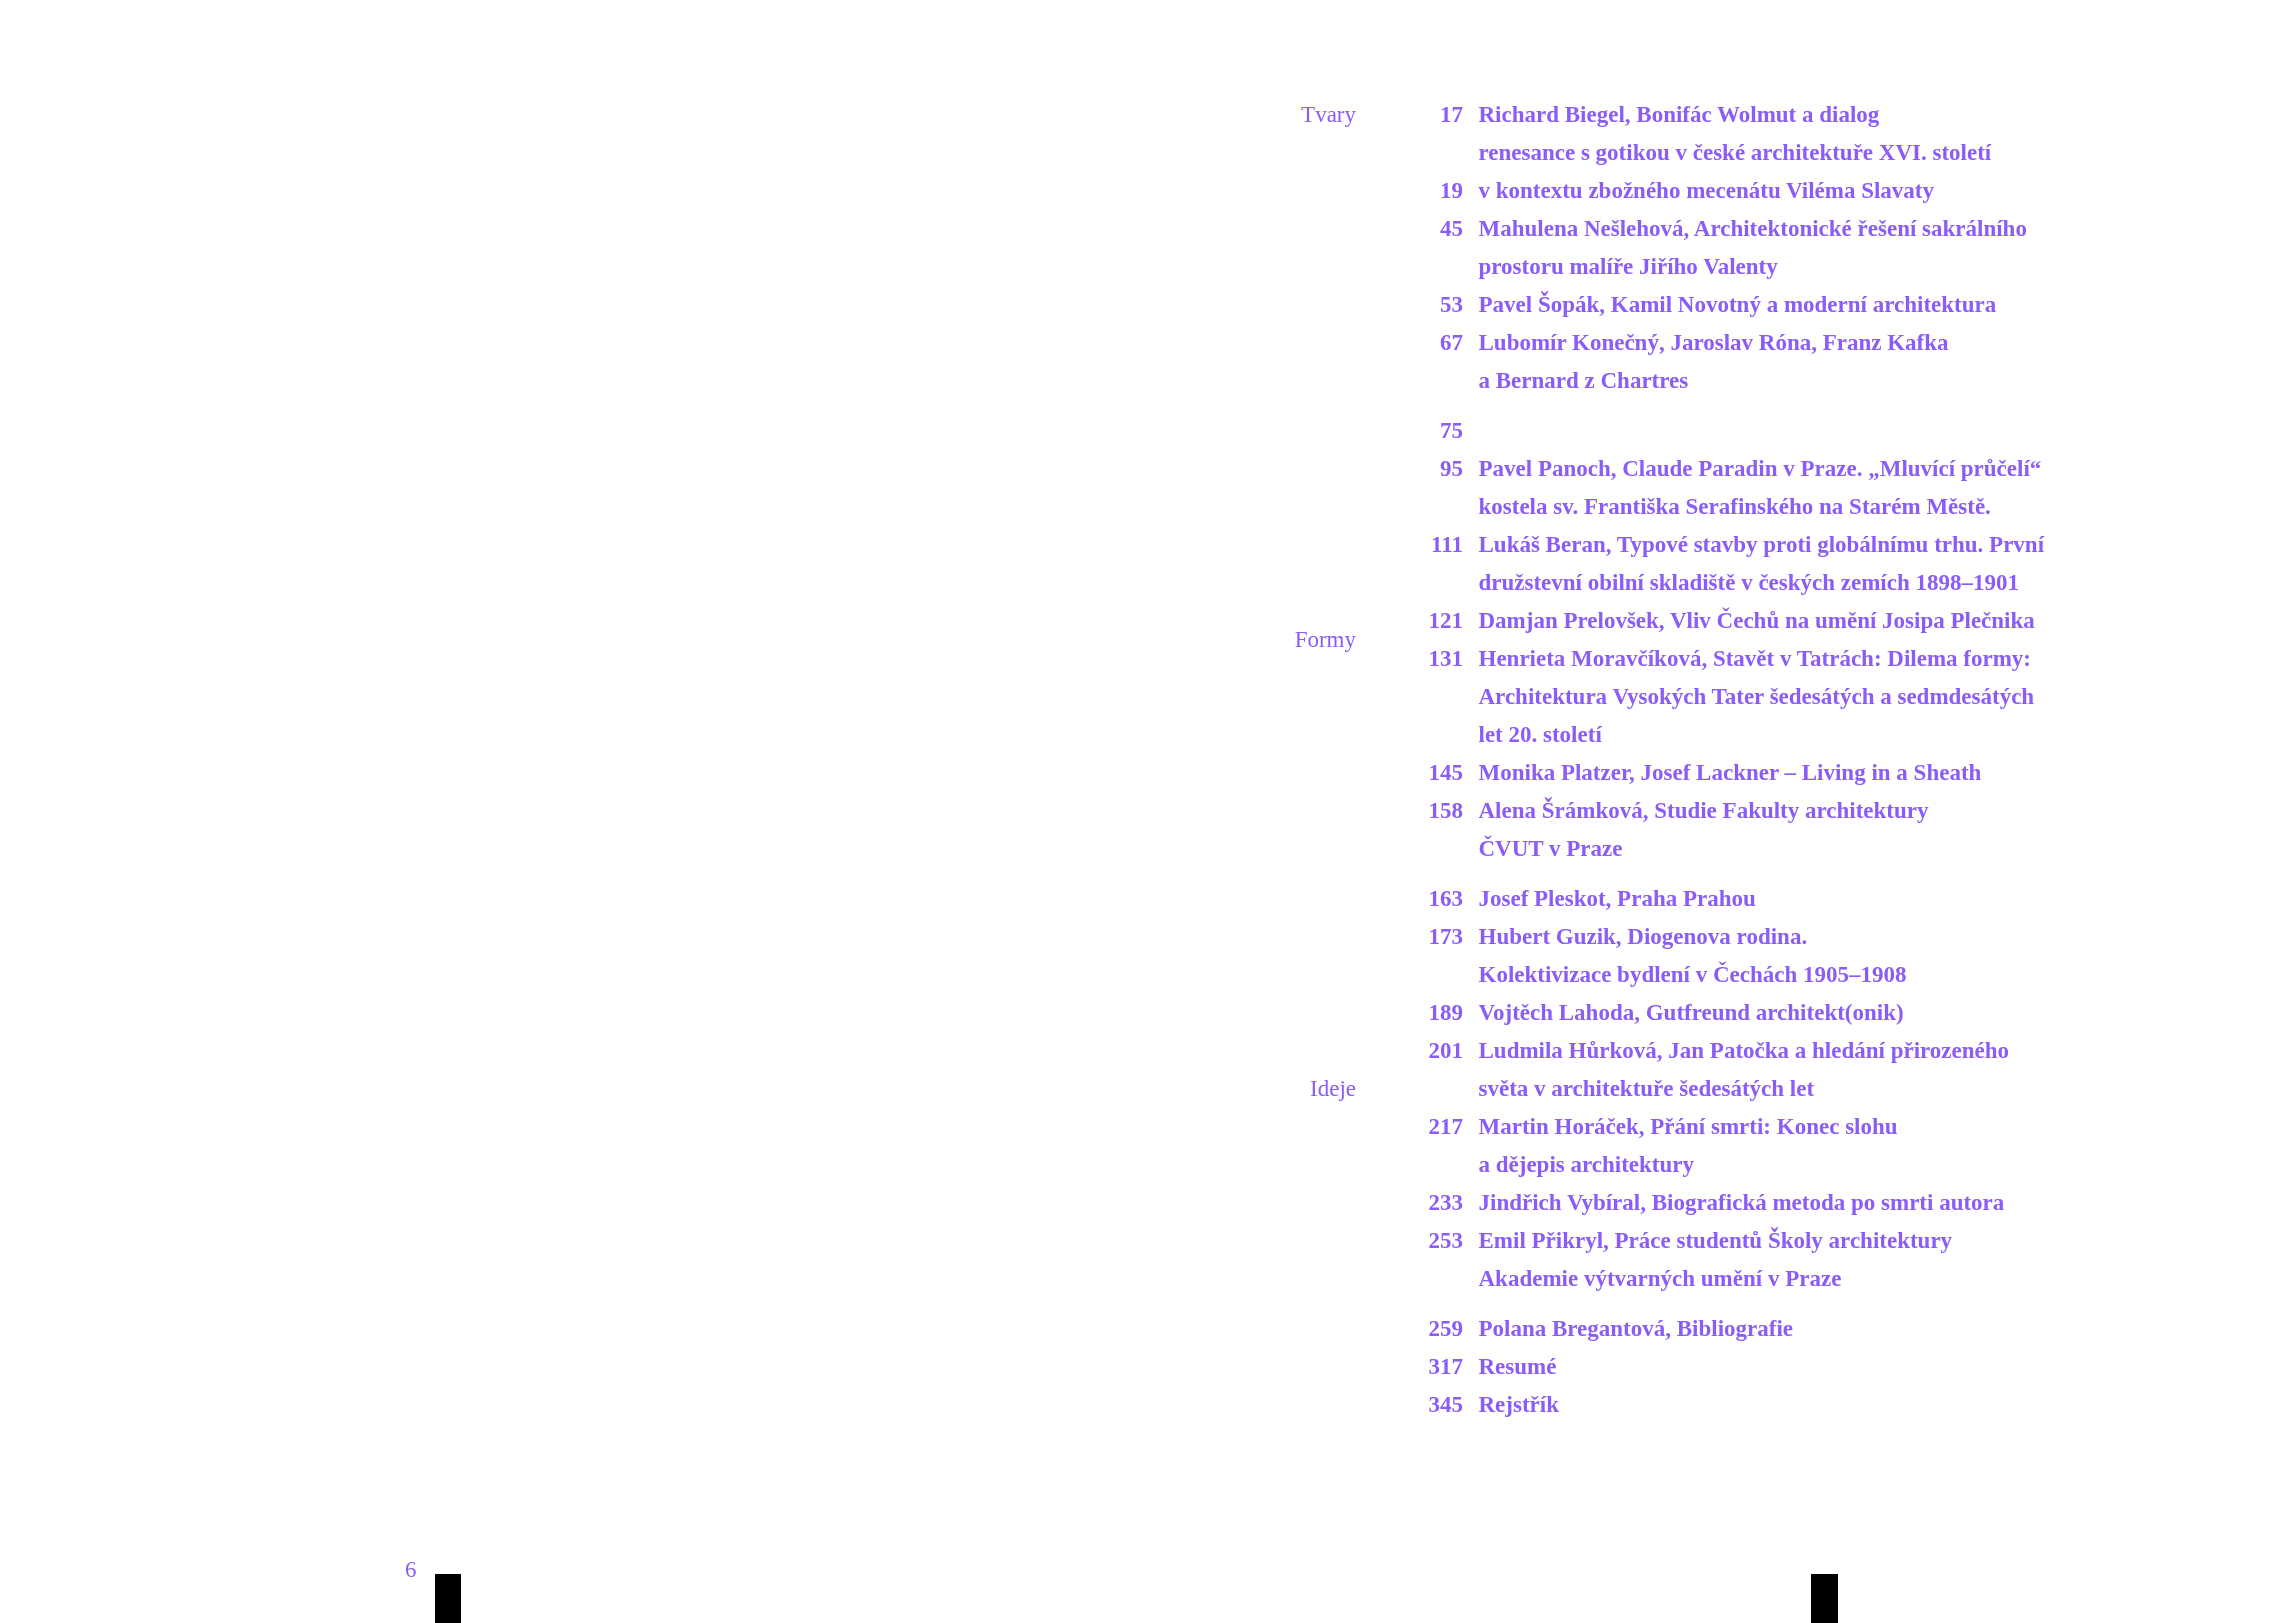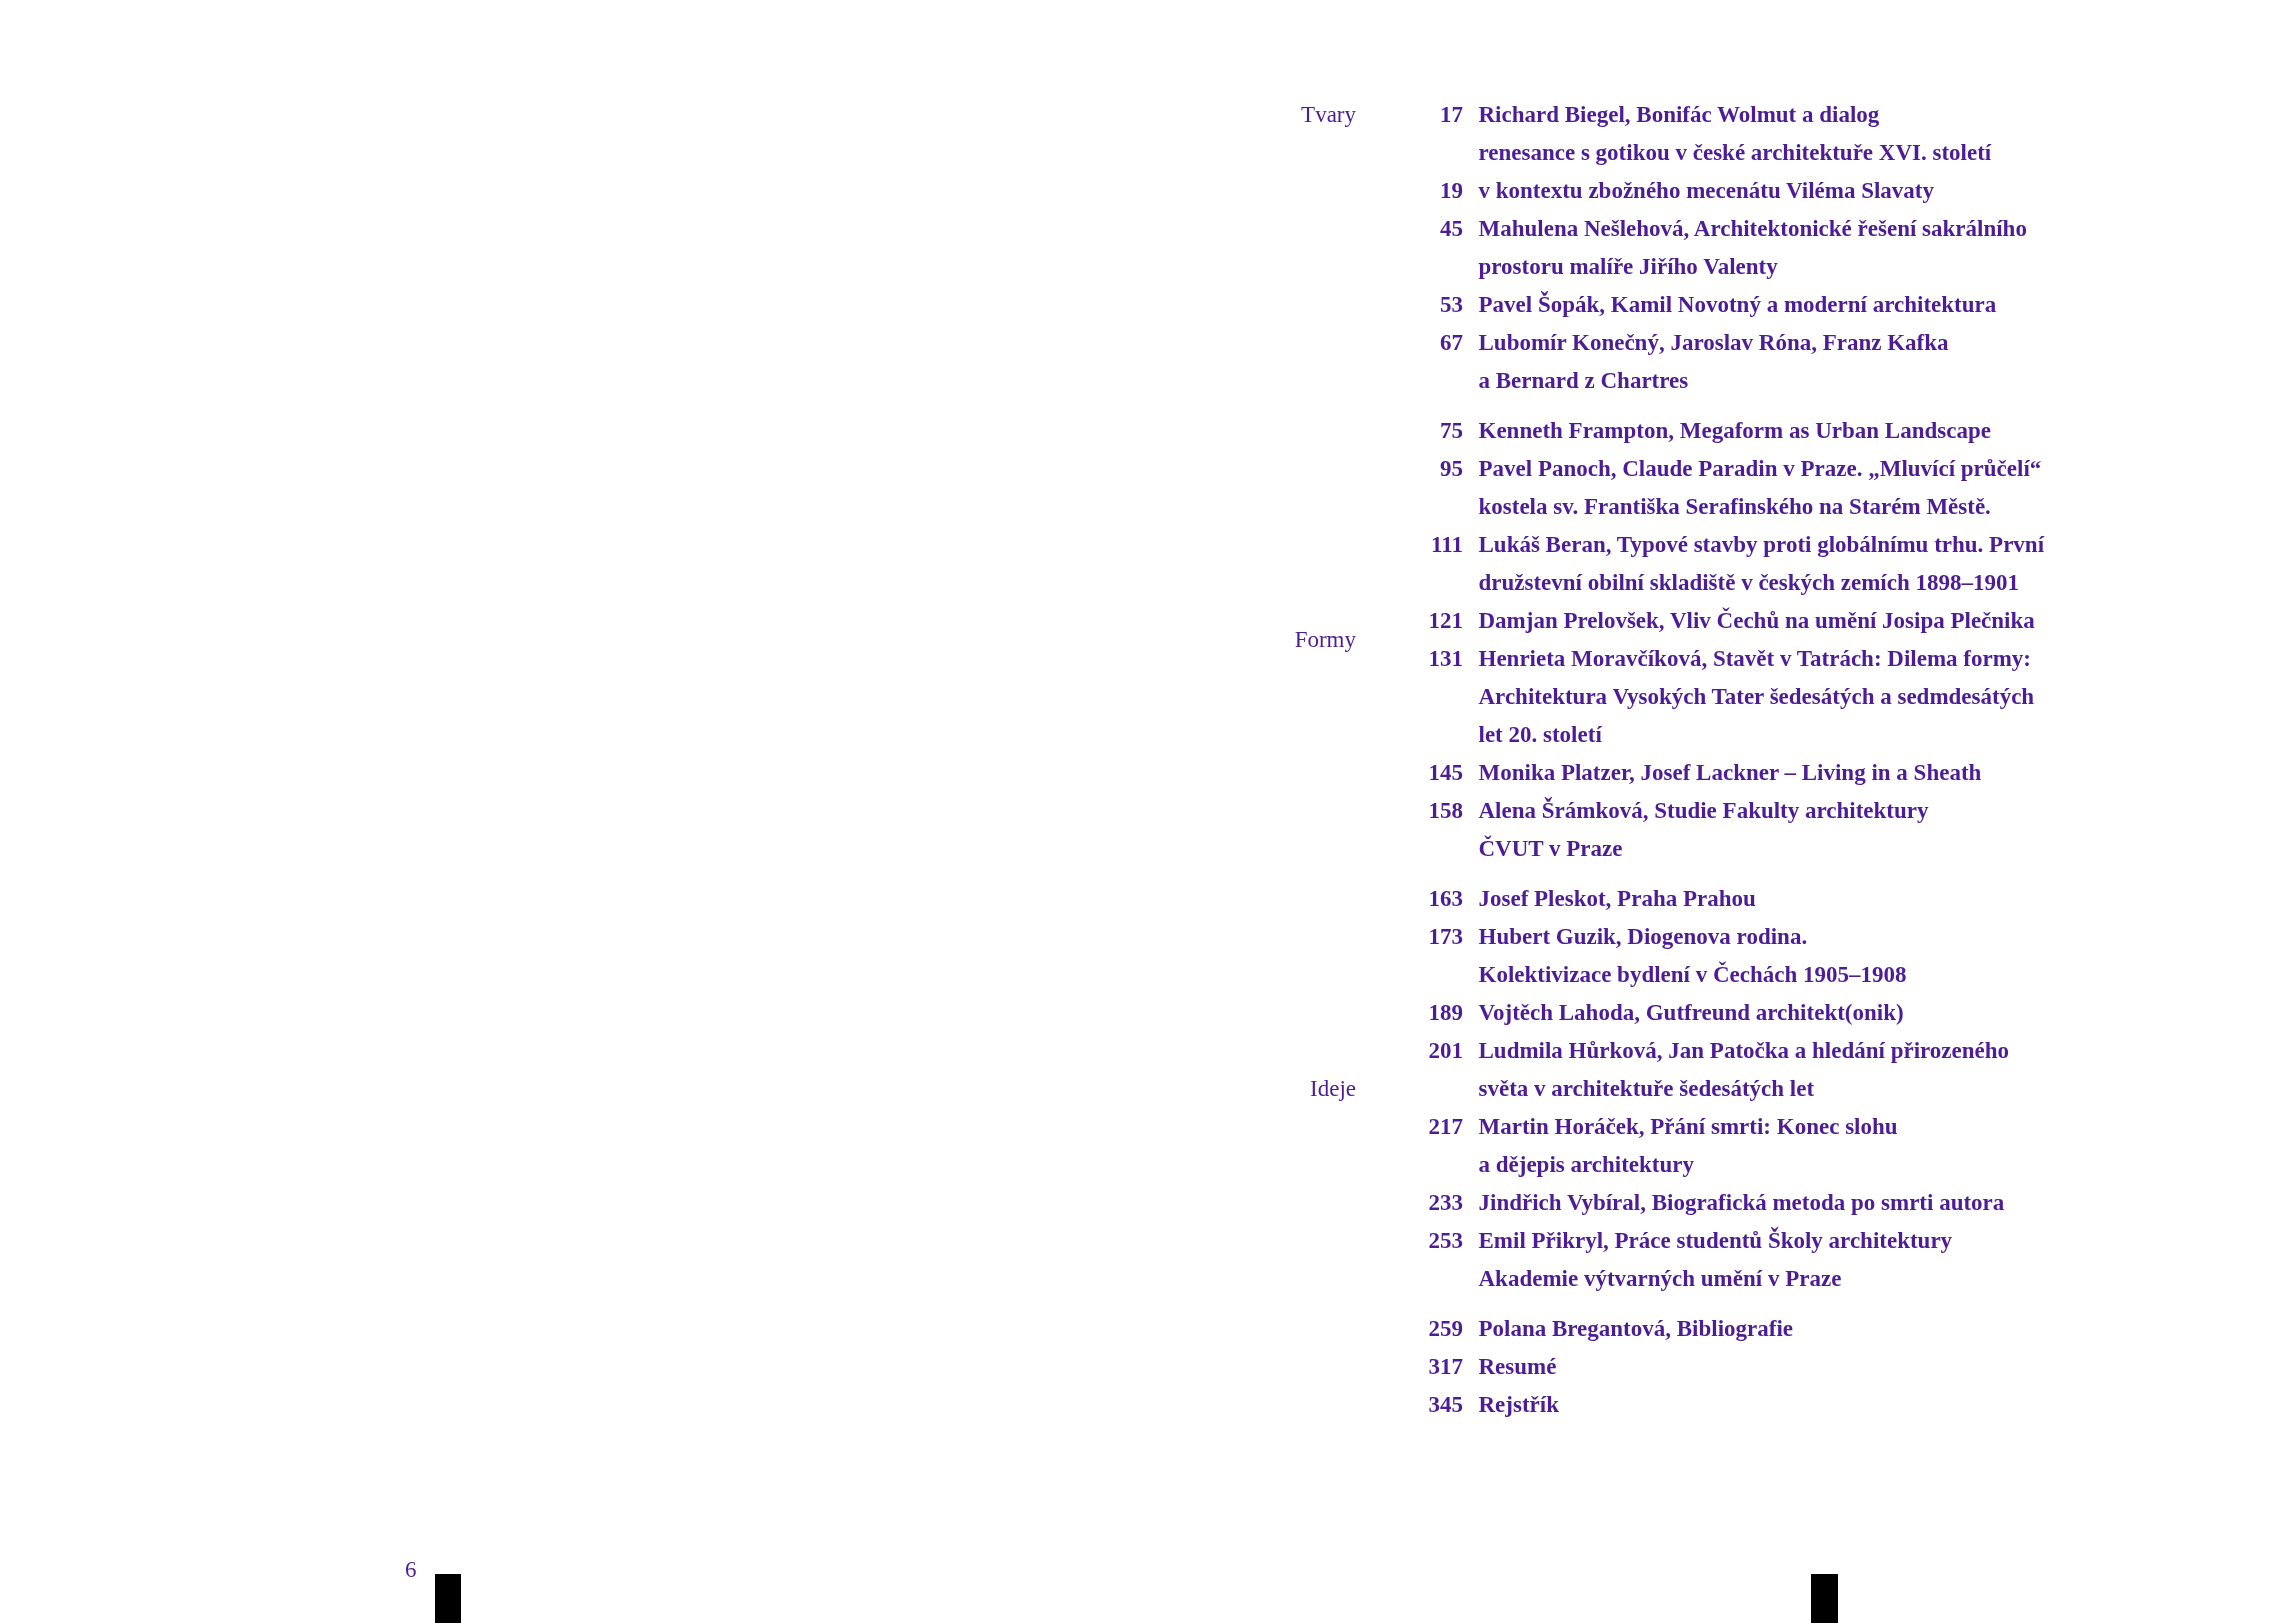--- a/index.html
+++ b/index.html
@@ -3,21 +3,21 @@
 <meta charset="utf-8">
 <style>
   html, body { margin: 0; padding: 0; }
   .page {
     position: relative;
     width: 2273px;
     height: 1623px;
     background: #ffffff;
     overflow: hidden;
     font-family: "Liberation Serif", "DejaVu Serif", serif;
-    color: #4c1d95;
+    color: #8b5cf6;
   }
   .toc {
     position: absolute;
     left: 1098px;
     top: 96px;
     font-size: 23px;
     line-height: 38px;
   }
   .section { display: flex; align-items: flex-start; }
   .section + .section { margin-top: 12px; align-items: center; }
@@ -97,23 +97,20 @@
           </div>
         </div>
       </div>
     </div>
 
     <div class="section">
       <div class="label">Formy</div>
       <div class="entries">
         <div class="entry">
           <div class="num">75</div>
-          <div class="lines">
-            <div class="line">Kenneth Frampton, Megaform as Urban Landscape</div>
-          </div>
         </div>
         <div class="entry">
           <div class="num">95</div>
           <div class="lines">
             <div class="line">Pavel Panoch, Claude Paradin v Praze. „Mluvící průčelí“</div>
             <div class="line">kostela sv. Františka Serafinského na Starém Městě.</div>
           </div>
         </div>
         <div class="entry">
           <div class="num">111</div>

